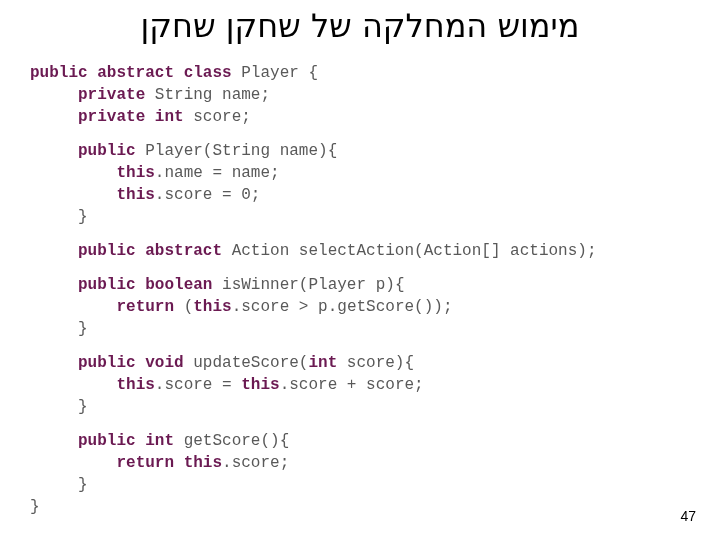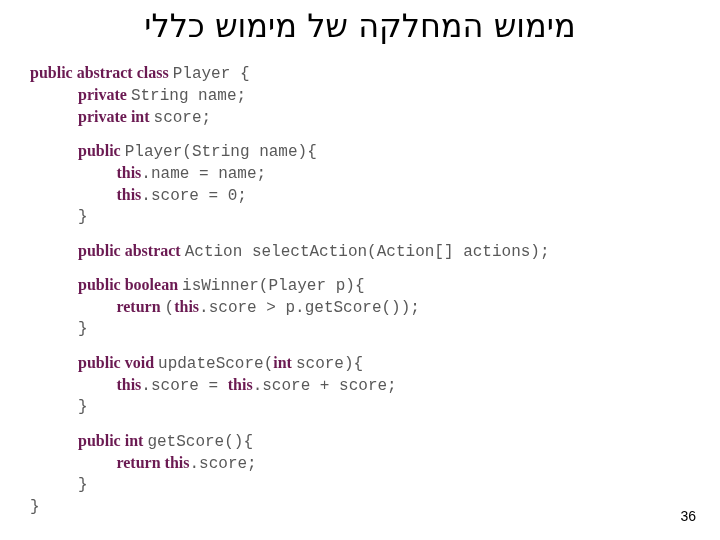--- a/index.html
+++ b/index.html
@@ -52,21 +52,20 @@
     display: block;
     height: 22px;
     white-space: pre;
   }
   .code-line.blank {
     height: 12px;
   }
   .kw {
     color: #6b1a52;
     font-weight: bold;
-    font-family: Liberation Serif, serif;
   }
   .pl {
     color: #595959;
     font-weight: normal;
     text-align: center;
   }
 
   
   #page-number {
     position: absolute;
@@ -76,19 +75,19 @@
     font-size: 14px;
     line-height: 16px;
     color: #000000;
   }
 </style>
 </head>
 <body>
 
 <div id="slide">
 
-  <div id="slide-title">מימוש המחלקה של מימוש כללי</div>
+  <div id="slide-title">מימוש המחלקה של שחקן שחקן</div>
 
   <div id="code-block"><span class="code-line"><span class="kw">public abstract class </span><span class="pl">Player {</span></span><span class="code-line">     <span class="kw">private </span><span class="pl">String name;</span></span><span class="code-line">     <span class="kw">private int </span><span class="pl">score;</span></span><span class="code-line blank"></span><span class="code-line">     <span class="kw">public </span><span class="pl">Player(String name){</span></span><span class="code-line">         <span class="kw">this</span><span class="pl">.name = name;</span></span><span class="code-line">         <span class="kw">this</span><span class="pl">.score = 0;</span></span><span class="code-line">     <span class="pl">}</span></span><span class="code-line blank"></span><span class="code-line">     <span class="kw">public abstract </span><span class="pl">Action selectAction(Action[] actions);</span></span><span class="code-line blank"></span><span class="code-line">     <span class="kw">public boolean </span><span class="pl">isWinner(Player p){</span></span><span class="code-line">         <span class="kw">return </span><span class="pl">(</span><span class="kw">this</span><span class="pl">.score &gt; p.getScore());</span></span><span class="code-line">     <span class="pl">}</span></span><span class="code-line blank"></span><span class="code-line">     <span class="kw">public void </span><span class="pl">updateScore(</span><span class="kw">int </span><span class="pl">score){</span></span><span class="code-line">         <span class="kw">this</span><span class="pl">.score = </span><span class="kw">this</span><span class="pl">.score + score;</span></span><span class="code-line">     <span class="pl">}</span></span><span class="code-line blank"></span><span class="code-line">     <span class="kw">public int </span><span class="pl">getScore(){</span></span><span class="code-line">         <span class="kw">return this</span><span class="pl">.score;</span></span><span class="code-line">     <span class="pl">}</span></span><span class="code-line"><span class="pl">}</span></span></div>
 
-  <div id="page-number">36</div>
+  <div id="page-number">47</div>
 
 </div>
 
 </body></html>

